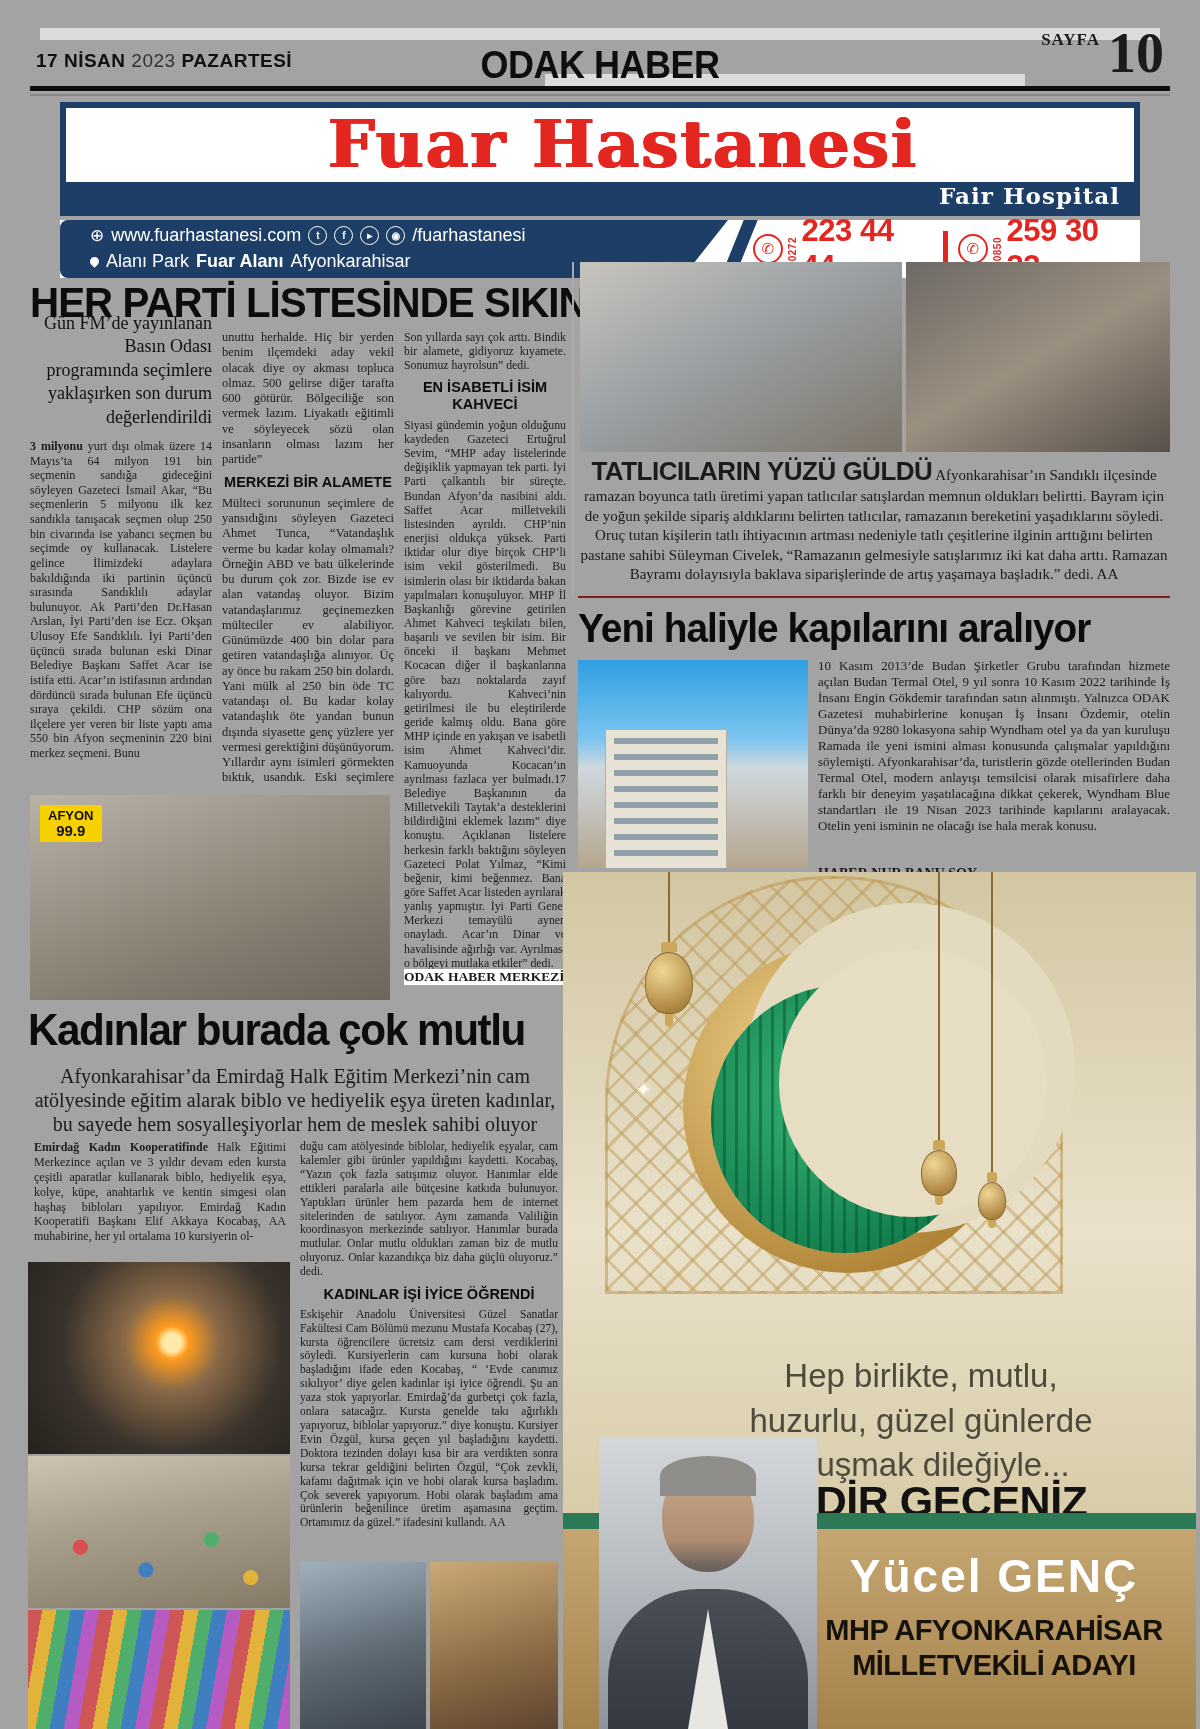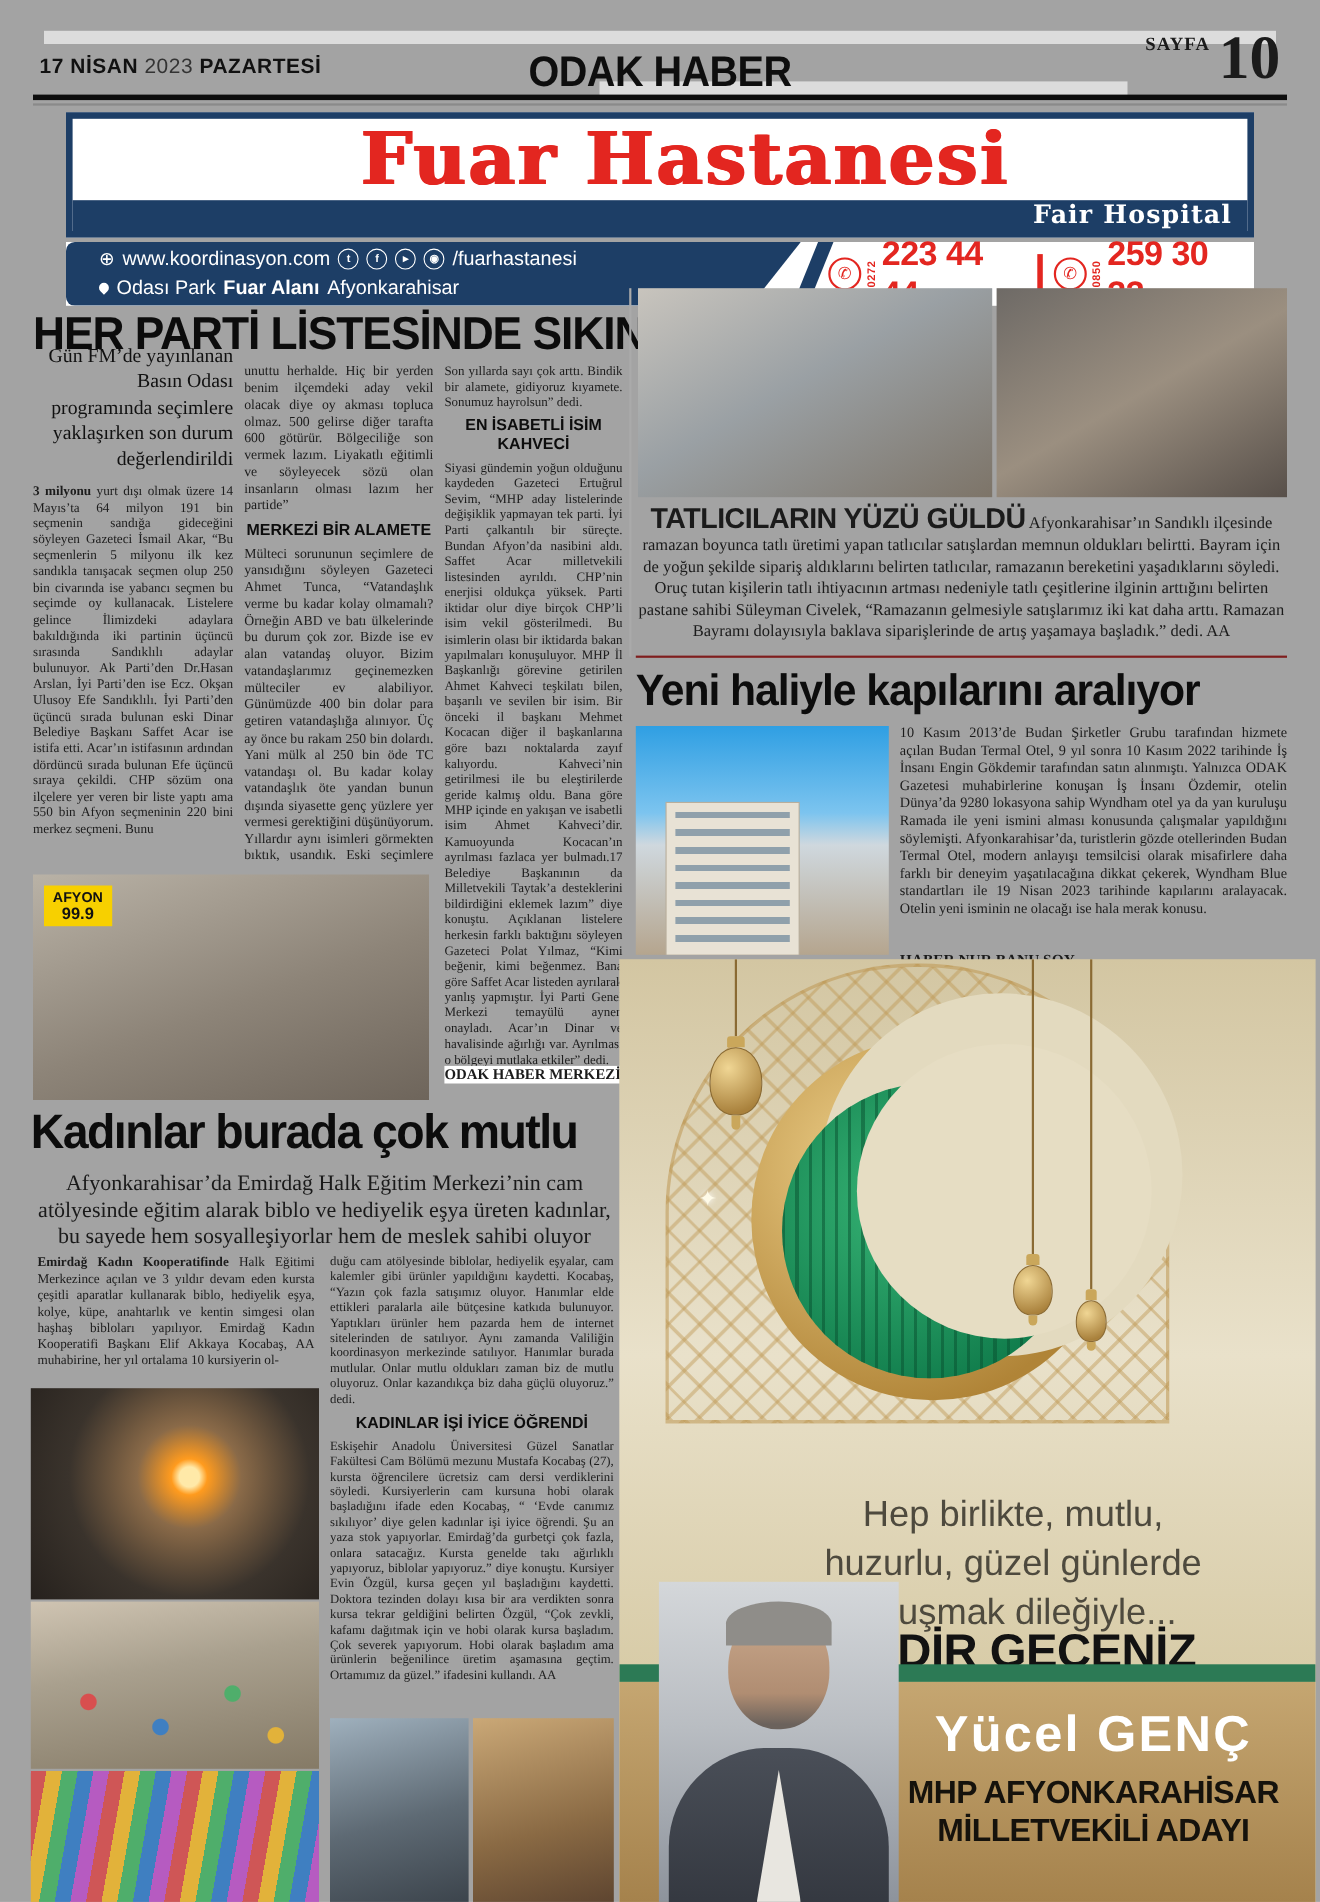--- a/index.html
+++ b/index.html
@@ -167,30 +167,30 @@
   <div class="abs banner" style="left:60px;top:102px;width:1068px;height:102px;">
     <div class="banner-title">Fuar Hastanesi</div>
     <div class="banner-strip">
       <span>Fair Hospital</span>
     </div>
   </div>
   <div class="abs contact" style="left:60px;top:220px;width:1080px;height:58px;">
     <div class="contact-left">
       <div class="cl-line cl-1">
         <span class="globe">⊕</span>
-        <span>www.koordinasyon.com</span>
+        <span>www.fuarhastanesi.com</span>
         <span class="soc">t</span>
         <span class="soc">f</span>
         <span class="soc">▸</span>
         <span class="soc">◉</span>
         <span>/fuarhastanesi</span>
       </div>
       <div class="cl-line cl-2">
         <span class="pin"></span>
-        <span>Odası Park</span>
+        <span>Alanı Park</span>
         <span style="font-weight:700">Fuar Alanı</span>
         <span>Afyonkarahisar</span>
       </div>
     </div>
     <div class="slash2"></div>
     <div class="contact-right">
       <div class="ph-group">
         <span class="ph-icon">✆</span>
         <span class="ph-code">0272</span>
         <span class="ph-num">223 44 44</span>

